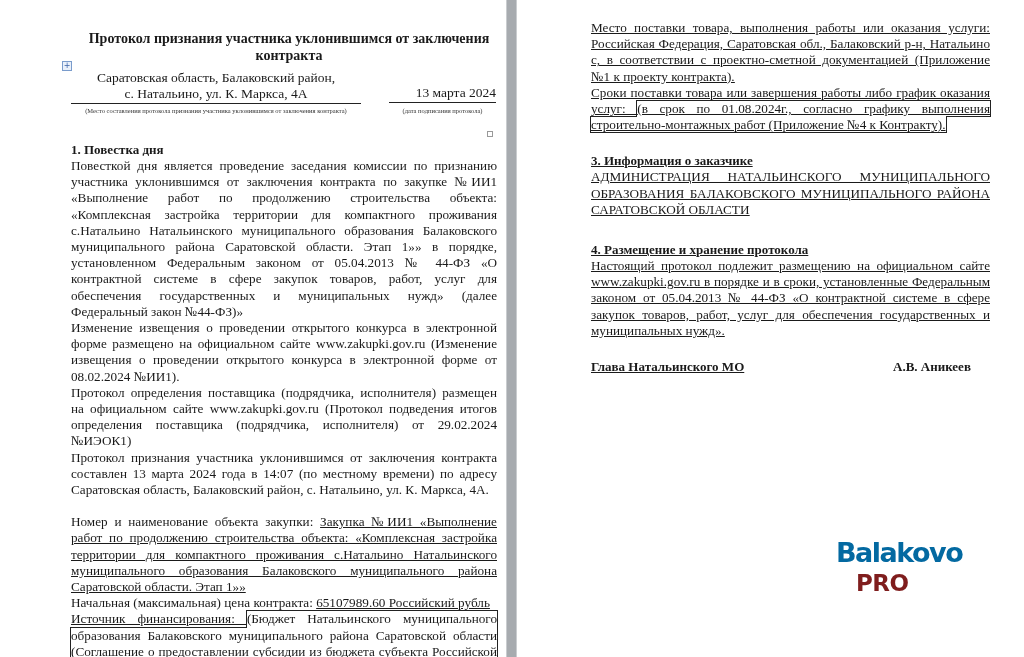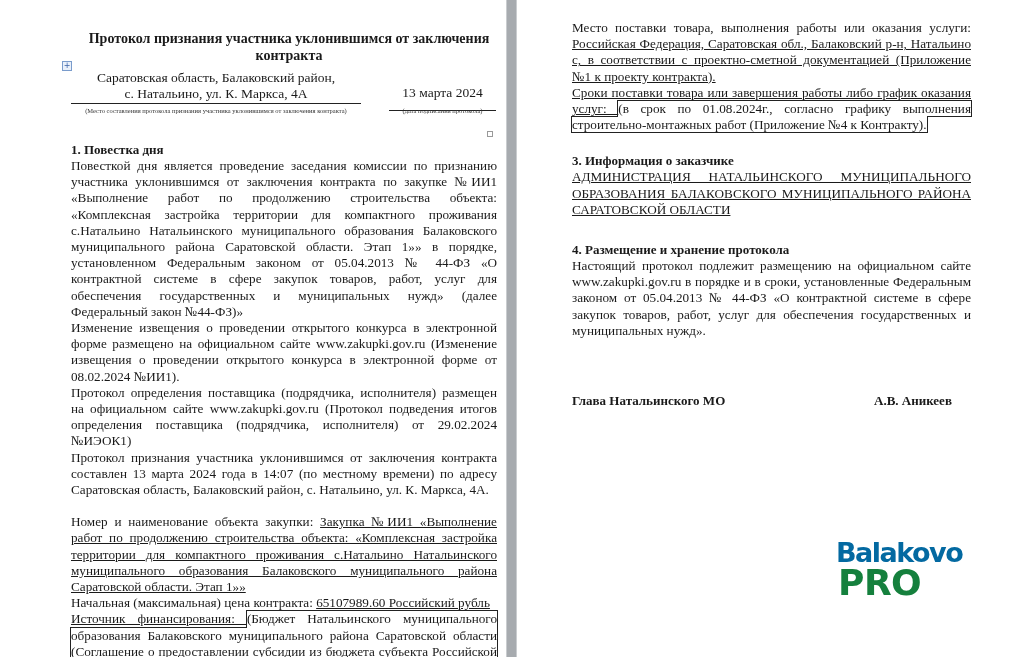--- a/index.html
+++ b/index.html
@@ -16,55 +16,55 @@
     .page-left { left: 0; width: 506px; }
     .page-right { left: 517px; width: 507px; }
     .gutter {
       position: absolute; left: 506px; top: 0; width: 11px; height: 657px;
       background: #a7abaf;
       border-left: 1px solid #c9cccf; border-right: 1px solid #c9cccf;
       box-sizing: border-box;
     }
     .content { position: absolute; font-size: 13.2px; line-height: 16.2px; }
     .left-content { left: 71px; top: 30px; width: 426px; }
-    .right-content { left: 572px; top: 20px; width: 399px; }
+    .right-content { left: 591px; top: 20px; width: 399px; text-decoration: underline; }
     .title {
       font-weight: bold; text-align: center; font-size: 14px; line-height: 17px;
       margin: 0 0 0 14px; width: 408px;
     }
     .anchor-icon {
       position: absolute; left: 62px; top: 61px; width: 8px; height: 8px;
       border: 1px solid #7a9ccc; background: #e9f0fa; font-size: 8px; line-height: 8px;
       text-align: center; color: #3b63a8; font-family: "DejaVu Sans", sans-serif;
     }
     .place-row { position: relative; height: 58px; margin-top: 6px; }
     .place-block { position: absolute; left: 0; top: 0; width: 290px; text-align: center; font-size: 13.5px; line-height: 15.5px; }
     .place-block .line2 { border-bottom: 1px solid #222; display: block; padding-bottom: 2px; }
-    .date-block { position: absolute; left: 318px; top: 15px; width: 107px; text-align: center; font-size: 13.5px; border-bottom: 1px solid #222; padding-bottom: 9px; }
+    .date-block { position: absolute; left: 318px; top: 15px; width: 107px; text-align: right; font-size: 13.5px; border-bottom: 1px solid #222; padding-bottom: 1px; }
     .caption-left { position: absolute; left: 0; top: 37px; width: 290px; text-align: center; font-size: 6.5px; line-height: 8px; color: #333; }
     .caption-right { position: absolute; left: 318px; top: 37px; width: 107px; text-align: center; font-size: 6.5px; line-height: 8px; color: #333; }
     .small-square {
       position: absolute; left: 487px; top: 131px; width: 4px; height: 4px; border: 1px solid #999;
     }
     h3 { font-size: 13px; font-weight: bold; margin: 0; line-height: 16px; }
     p { margin: 0; text-align: justify; }
     .u { text-decoration: underline; }
     .boxed { outline: 1px solid #222; }
     .sec1 { margin-top: 14px; }
     .sec2 { margin-top: 16px; }
     .sec3 { margin-top: 20px; }
     .sec4 { margin-top: 24px; }
-    .signature { position: relative; margin-top: 54px; height: 16px; font-weight: bold; font-size: 13px; }
+    .signature { position: relative; margin-top: 20px; height: 16px; font-weight: bold; font-size: 13px; }
     .signature .sig-right { position: absolute; left: 302px; top: 0; }
     .logo {
       position: absolute; left: 836px; top: 535px; width: 150px; height: 72px;
       font-family: "DejaVu Sans", sans-serif; font-weight: bold;
     }
     .logo .l1 { position: absolute; left: 0; top: 0; font-size: 27px; line-height: 36px; color: #0369a1; letter-spacing: -1.5px; }
-    .logo .l2 { position: absolute; left: 2px; top: 32px; font-size: 36px; line-height: 32px; color: #15803d; letter-spacing: -0.5px; }
+    .logo .l2 { position: absolute; left: 20px; top: 32px; font-size: 23px; line-height: 32px; color: #7f1d1d; letter-spacing: -0.5px; }
   </style>
 </head>
 <body>
 
 <div class="page page-left"></div>
 <div class="gutter"></div>
 <div class="page page-right"></div>
 
 <div class="anchor-icon">+</div>
 <div class="small-square"></div>

